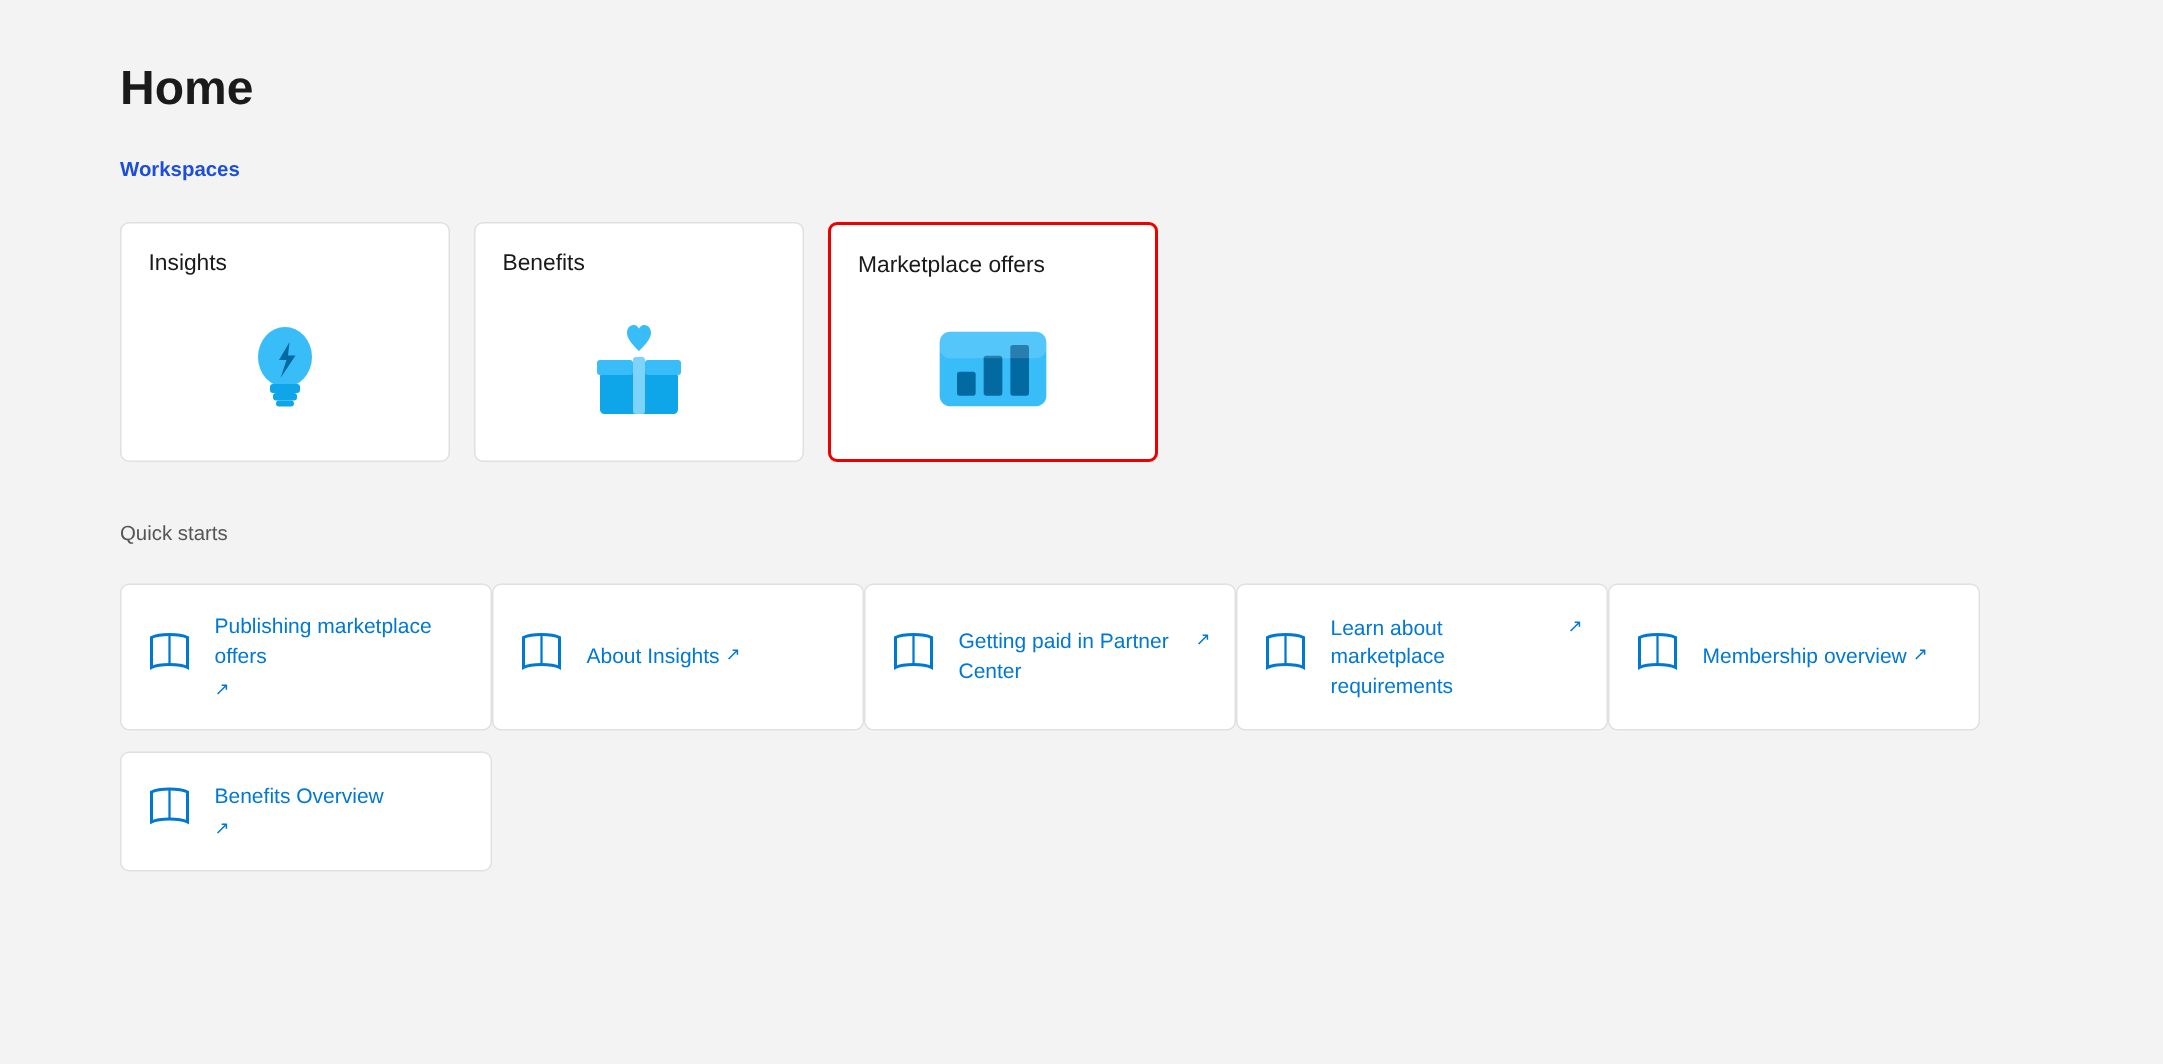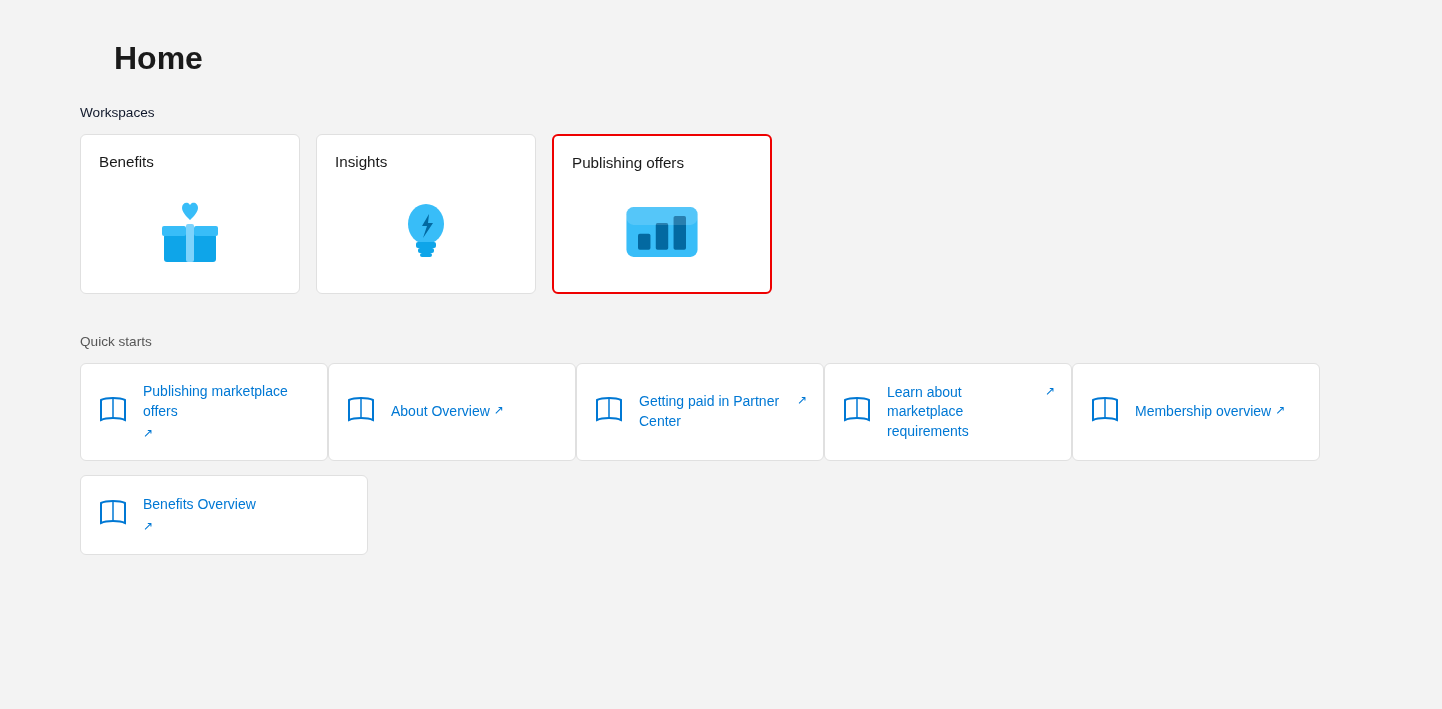--- a/index.html
+++ b/index.html
@@ -8,27 +8,26 @@
       font-family: 'Segoe UI', Arial, sans-serif;
       color: #1a1a1a;
       min-height: 709px;
       padding: 40px 80px;
     }
     h1 {
       font-size: 2rem;
       font-weight: 700;
       margin-bottom: 28px;
       color: #1a1a1a;
-      margin-left: 34px;
     }
     .section-label {
       font-size: 0.85rem;
-      color: #0f172a;
-      margin-bottom: 14px;
-      font-weight: 400;
+      color: #1d4ed8;
+      margin-bottom: 28px;
+      font-weight: 700;
     }
     .workspaces-row {
       display: flex;
       gap: 16px;
       flex-wrap: wrap;
       margin-bottom: 40px;
     }
     .workspace-card {
       background: #fff;
       border: 1px solid #e0e0e0;
@@ -77,21 +76,21 @@
     }
     .icon-payouts {
       width: 80px;
       height: 56px;
     }
 
     
     .quickstarts-label {
       font-size: 0.85rem;
       color: #555;
-      margin-bottom: 14px;
+      margin-bottom: 26px;
     }
     .quickstarts-grid {
       display: flex;
       flex-wrap: wrap;
       gap: 0;
     }
     .qs-card {
       background: #fff;
       border: 1px solid #e0e0e0;
       border-radius: 6px;
@@ -128,56 +127,56 @@
 </head>
 <body>
 
 <h1>Home</h1>
 
 <div class="section-label">Workspaces</div>
 
 <div class="workspaces-row">
 
   <div class="workspace-card">
+    <div class="workspace-card-title">Insights</div>
+    <div class="workspace-icon-area">
+      <svg class="icon-insights" viewBox="0 0 60 72" fill="none" xmlns="http://www.w3.org/2000/svg">
+
+        <ellipse cx="30" cy="28" rx="18" ry="20" fill="#38bdf8"></ellipse>
+
+        <rect x="20" y="46" width="20" height="6" rx="2" fill="#0ea5e9"></rect>
+        <rect x="22" y="52" width="16" height="5" rx="2" fill="#0ea5e9"></rect>
+        <rect x="24" y="57" width="12" height="4" rx="2" fill="#0ea5e9"></rect>
+
+        <path d="M33 18 L26 30 L31 30 L27 42 L37 27 L32 27 Z" fill="#0369a1"></path>
+      </svg>
+    </div>
+  </div>
+
+  <div class="workspace-card">
     <div class="workspace-card-title">Benefits</div>
     <div class="workspace-icon-area">
       <svg class="icon-benefits" viewBox="0 0 72 72" fill="none" xmlns="http://www.w3.org/2000/svg">
 
         <rect x="10" y="38" width="52" height="28" rx="3" fill="#0ea5e9"></rect>
 
         <rect x="8" y="30" width="24" height="10" rx="2" fill="#38bdf8"></rect>
 
         <rect x="40" y="30" width="24" height="10" rx="2" fill="#38bdf8"></rect>
 
         <rect x="32" y="28" width="8" height="38" rx="2" fill="#7dd3fc"></rect>
 
         <path d="M36 24 C36 24 28 17 28 12 C28 8 31 6 34 7 C35 7.5 36 9 36 9 C36 9 37 7.5 38 7 C41 6 44 8 44 12 C44 17 36 24 36 24Z" fill="#38bdf8"></path>
       </svg>
     </div>
   </div>
 
-  <div class="workspace-card">
-    <div class="workspace-card-title">Insights</div>
-    <div class="workspace-icon-area">
-      <svg class="icon-insights" viewBox="0 0 60 72" fill="none" xmlns="http://www.w3.org/2000/svg">
-
-        <ellipse cx="30" cy="28" rx="18" ry="20" fill="#38bdf8"></ellipse>
-
-        <rect x="20" y="46" width="20" height="6" rx="2" fill="#0ea5e9"></rect>
-        <rect x="22" y="52" width="16" height="5" rx="2" fill="#0ea5e9"></rect>
-        <rect x="24" y="57" width="12" height="4" rx="2" fill="#0ea5e9"></rect>
-
-        <path d="M33 18 L26 30 L31 30 L27 42 L37 27 L32 27 Z" fill="#0369a1"></path>
-      </svg>
-    </div>
-  </div>
-
 
   <div class="workspace-card selected">
-    <div class="workspace-card-title">Publishing offers</div>
+    <div class="workspace-card-title">Marketplace offers</div>
     <div class="workspace-icon-area">
       <svg class="icon-marketplace" viewBox="0 0 90 72" fill="none" xmlns="http://www.w3.org/2000/svg">
 
         <rect x="5" y="8" width="80" height="56" rx="8" fill="#38bdf8"></rect>
 
         <rect x="18" y="38" width="14" height="18" rx="2" fill="#0369a1"></rect>
         <rect x="38" y="26" width="14" height="30" rx="2" fill="#0369a1"></rect>
         <rect x="58" y="18" width="14" height="38" rx="2" fill="#0369a1"></rect>
 
         <rect x="5" y="8" width="80" height="20" rx="8" fill="rgba(255,255,255,0.15)"></rect>
@@ -213,21 +212,21 @@
     <div class="qs-icon">
       <svg width="32" height="32" viewBox="0 0 32 32" fill="none" xmlns="http://www.w3.org/2000/svg">
         <path d="M4 6 C4 6 8 4 16 4 C24 4 28 6 28 6 L28 26 C28 26 24 24 16 24 C8 24 4 26 4 26 Z" stroke="#0078d4" stroke-width="2" fill="none"></path>
         <line x1="16" y1="4" x2="16" y2="24" stroke="#0078d4" stroke-width="1.5"></line>
         <path d="M4 6 L4 26" stroke="#0078d4" stroke-width="1.5"></path>
         <path d="M28 6 L28 26" stroke="#0078d4" stroke-width="1.5"></path>
       </svg>
     </div>
     <div class="qs-text">
       <div class="qs-title-row">
-        <span>About Overview</span>
+        <span>About Insights</span>
         <span class="link-icon">↗</span>
       </div>
     </div>
   </div>
 
   <div class="qs-card">
     <div class="qs-icon">
       <svg width="32" height="32" viewBox="0 0 32 32" fill="none" xmlns="http://www.w3.org/2000/svg">
         <path d="M4 6 C4 6 8 4 16 4 C24 4 28 6 28 6 L28 26 C28 26 24 24 16 24 C8 24 4 26 4 26 Z" stroke="#0078d4" stroke-width="2" fill="none"></path>
         <line x1="16" y1="4" x2="16" y2="24" stroke="#0078d4" stroke-width="1.5"></line>
@@ -274,21 +273,21 @@
         <span>Membership overview</span>
         <span class="link-icon">↗</span>
       </div>
     </div>
   </div>
 
 </div>
 
 <div style="margin-top:14px;">
 
-  <div class="qs-card" style="width:288px;">
+  <div class="qs-card" style="width:248px;">
     <div class="qs-icon">
       <svg width="32" height="32" viewBox="0 0 32 32" fill="none" xmlns="http://www.w3.org/2000/svg">
         <path d="M4 6 C4 6 8 4 16 4 C24 4 28 6 28 6 L28 26 C28 26 24 24 16 24 C8 24 4 26 4 26 Z" stroke="#0078d4" stroke-width="2" fill="none"></path>
         <line x1="16" y1="4" x2="16" y2="24" stroke="#0078d4" stroke-width="1.5"></line>
         <path d="M4 6 L4 26" stroke="#0078d4" stroke-width="1.5"></path>
         <path d="M28 6 L28 26" stroke="#0078d4" stroke-width="1.5"></path>
       </svg>
     </div>
     <div class="qs-text">
       <div class="qs-title-row">

